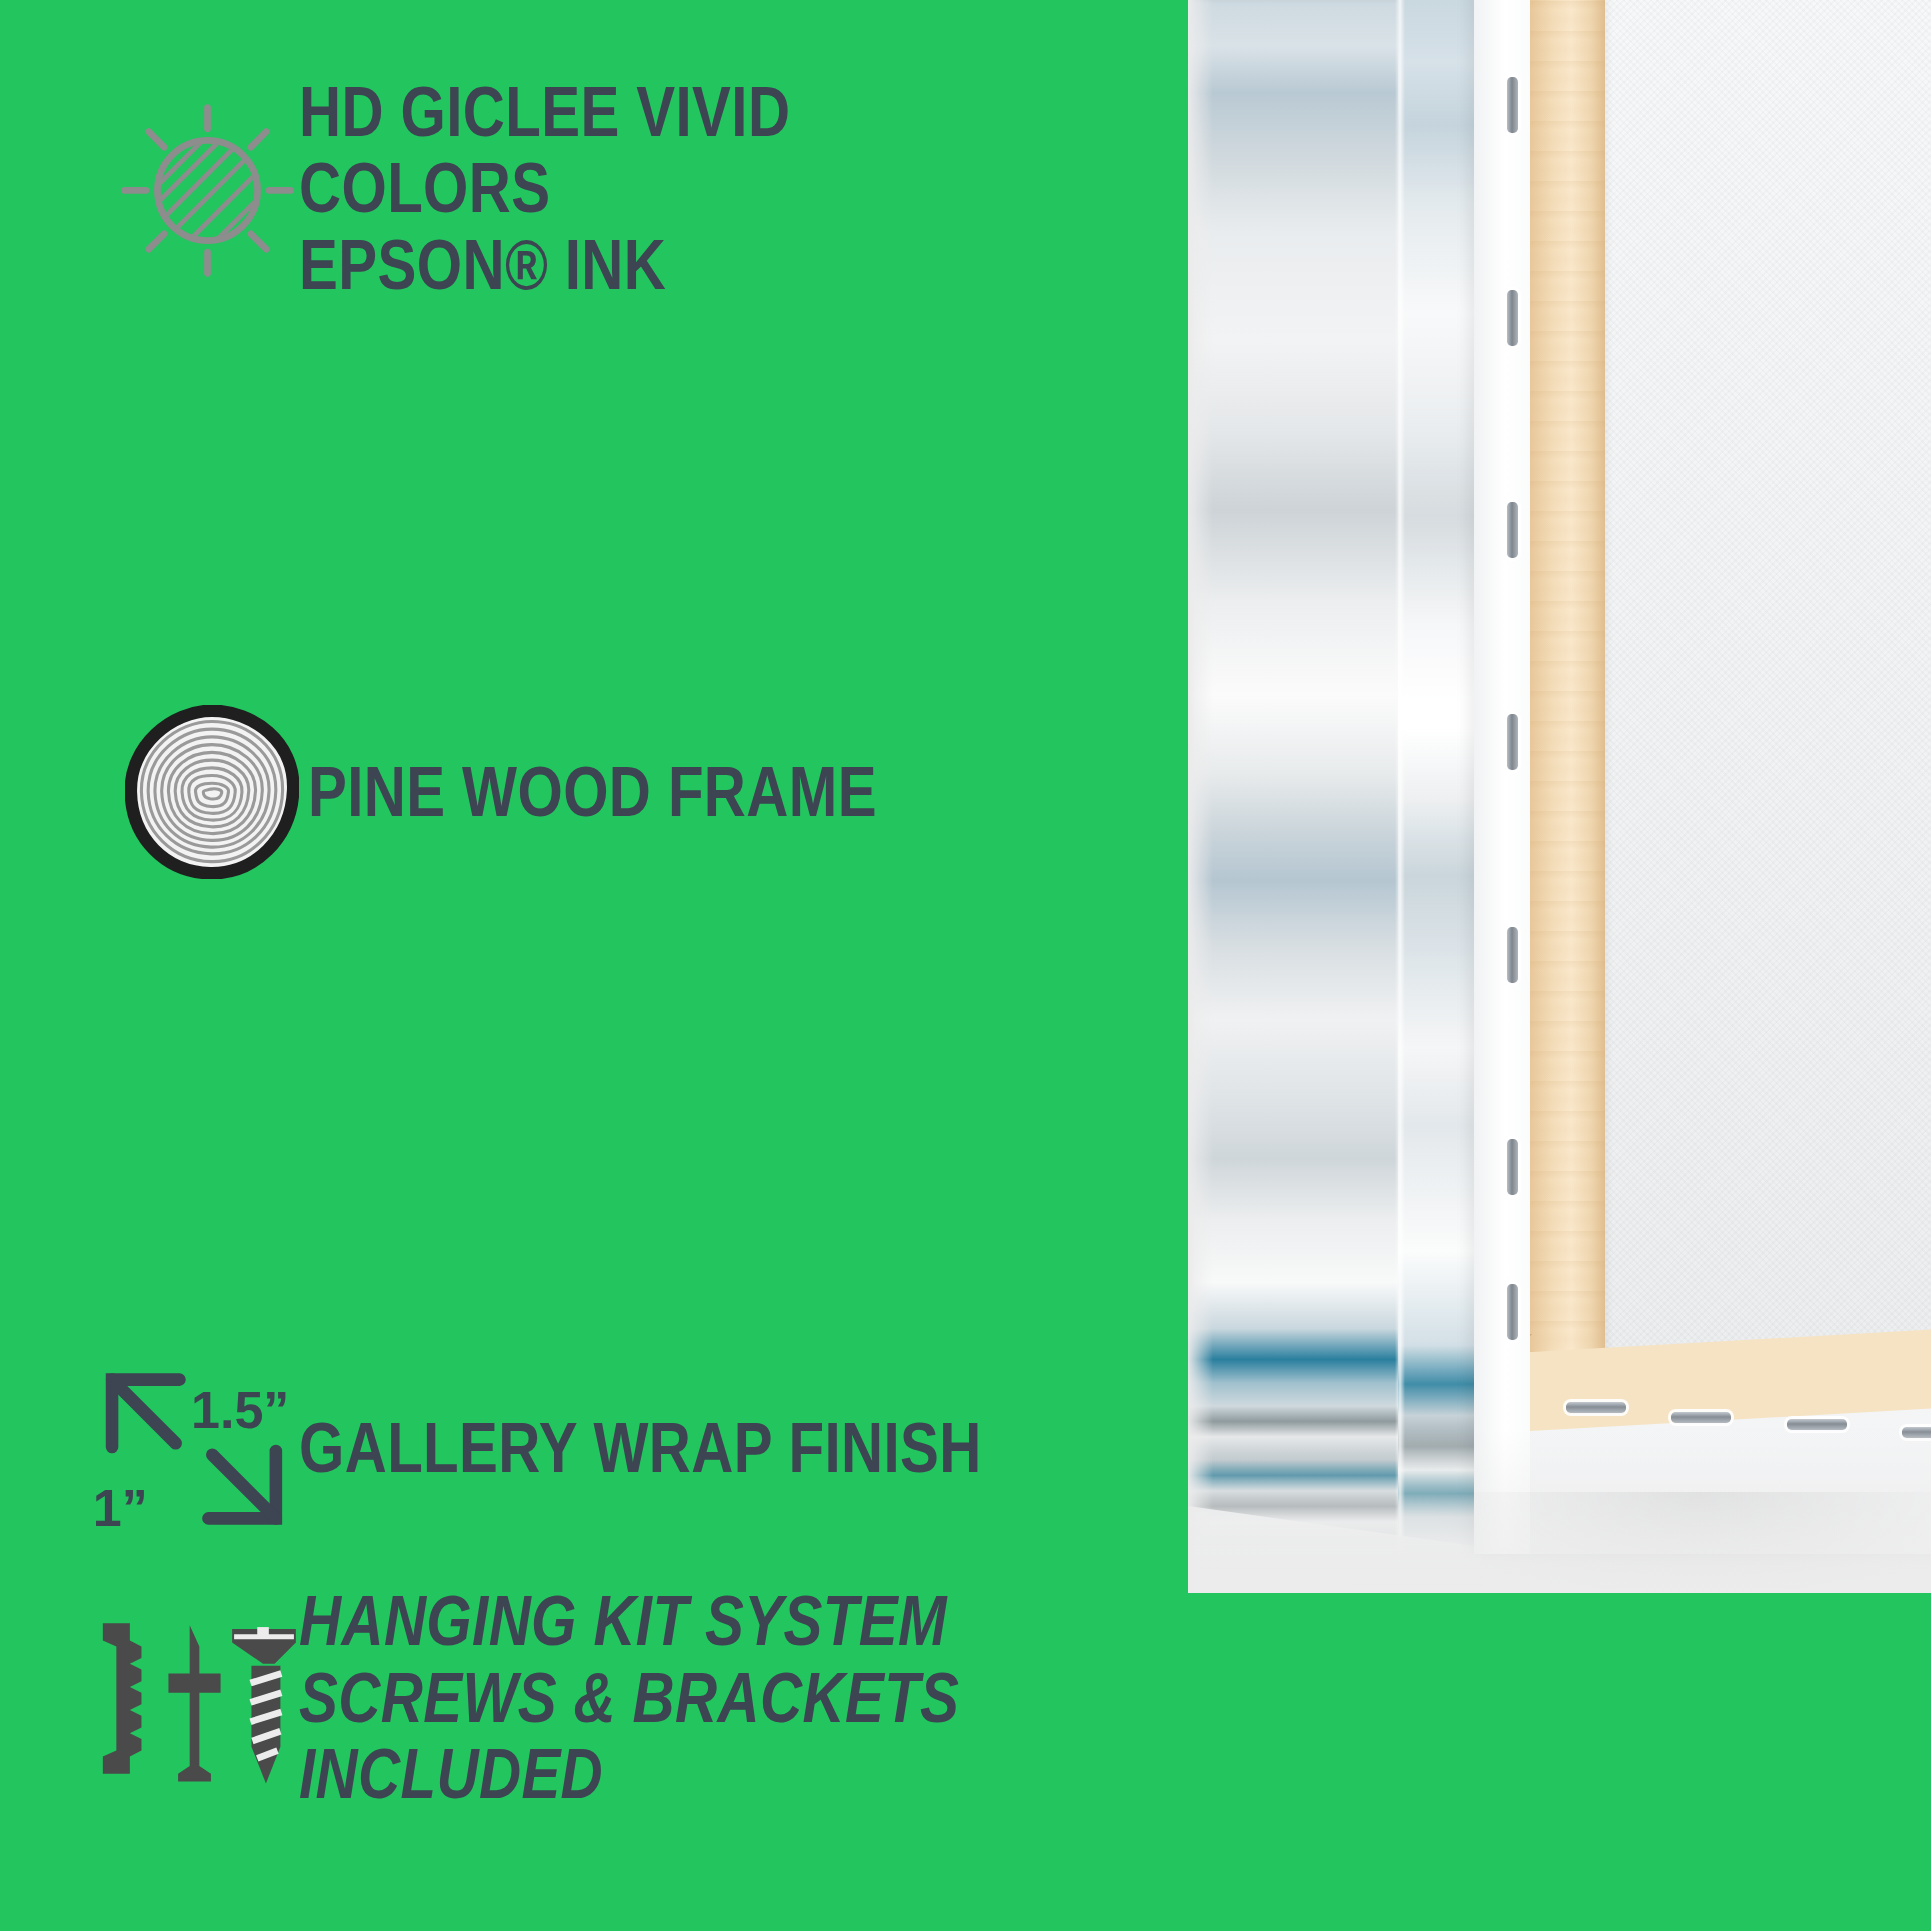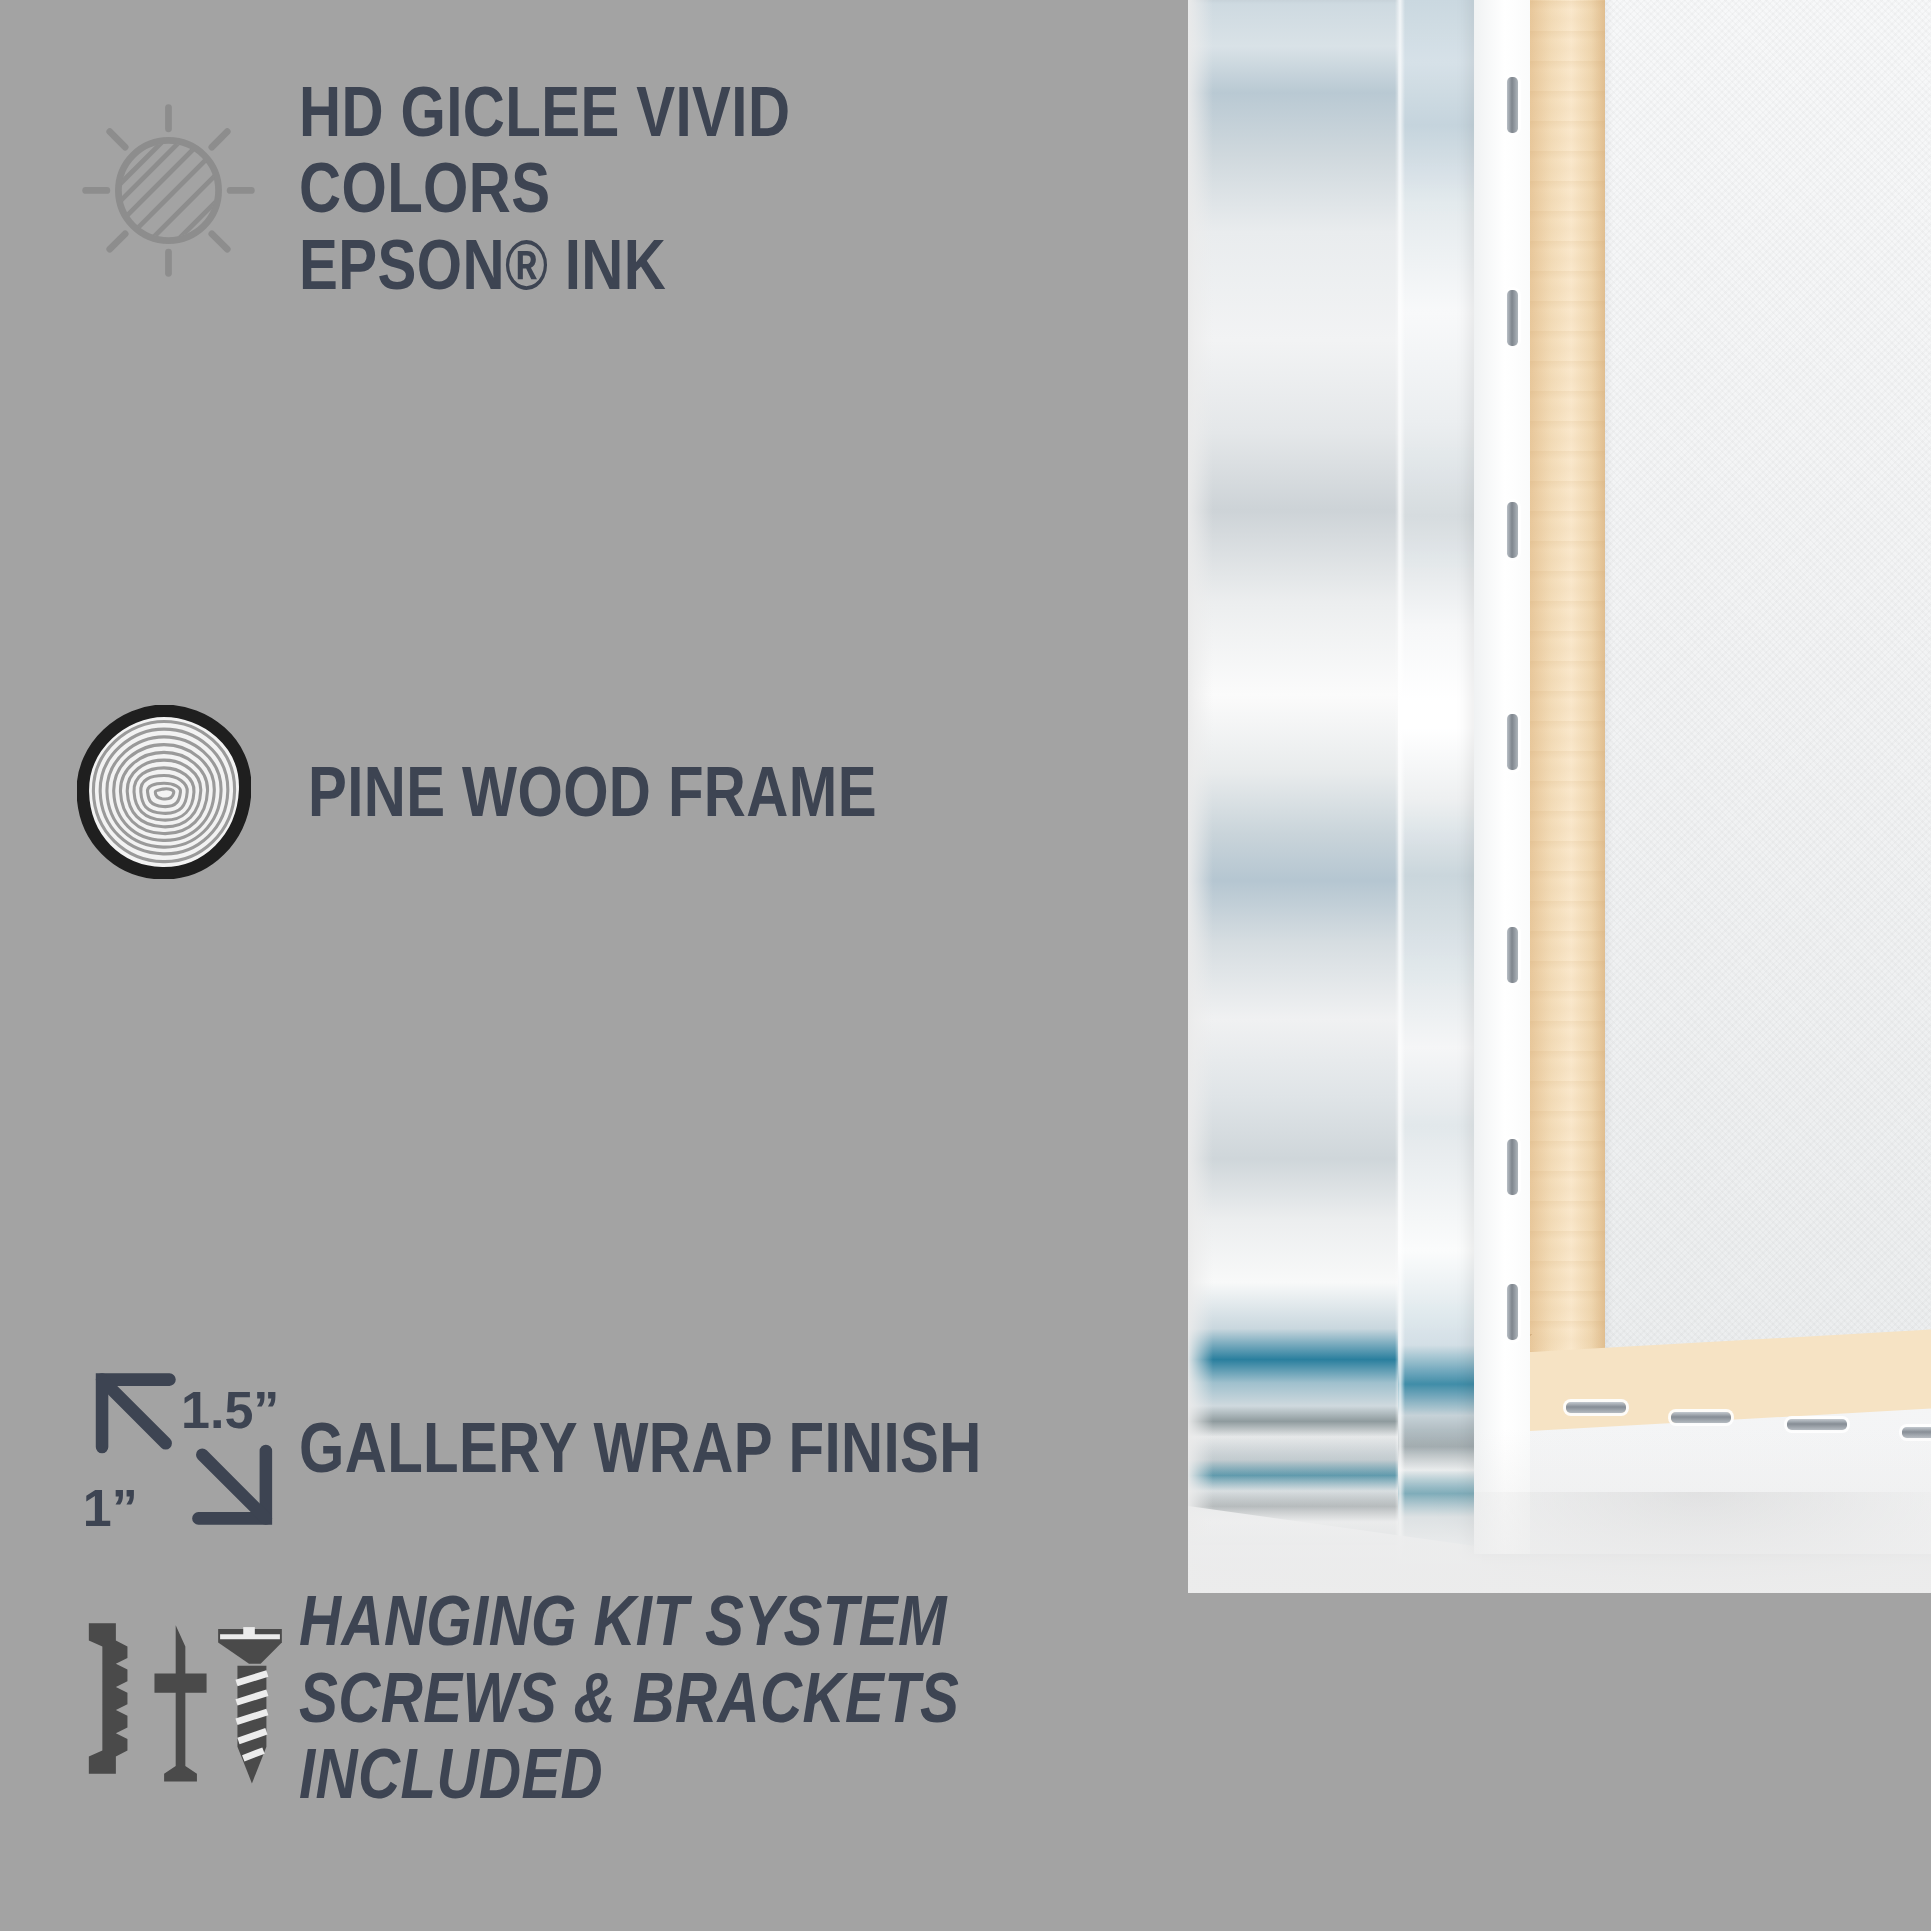--- a/index.html
+++ b/index.html
@@ -10,21 +10,21 @@
     width: 1931px;
     height: 1931px;
     background: #ececec;
     font-family: "Liberation Sans", sans-serif;
     overflow: hidden;
   }
   #stage {
     position: relative;
     width: 1931px;
     height: 1931px;
-    background: #a3a3a3;
+    background: #22c55e;
     overflow: hidden;
   }
 
   
   .photo {
     position: absolute;
     left: 1188px;
     top: 0;
     width: 743px;
     height: 1593px;
@@ -254,21 +254,21 @@
   .feature {
     position: absolute;
     display: flex;
     align-items: center;
   }
   .f-icon {
     width: 222px;
     flex: 0 0 222px;
     display: flex;
     align-items: center;
-    justify-content: flex-start;
+    justify-content: flex-end;
   }
   .f-text {
     color: #3d4452;
     font-family: "Liberation Sans", sans-serif;
     font-weight: bold;
     font-size: 71px;
     line-height: 1.08;
     letter-spacing: 0.5px;
     transform: scaleX(0.82);
     transform-origin: left center;

